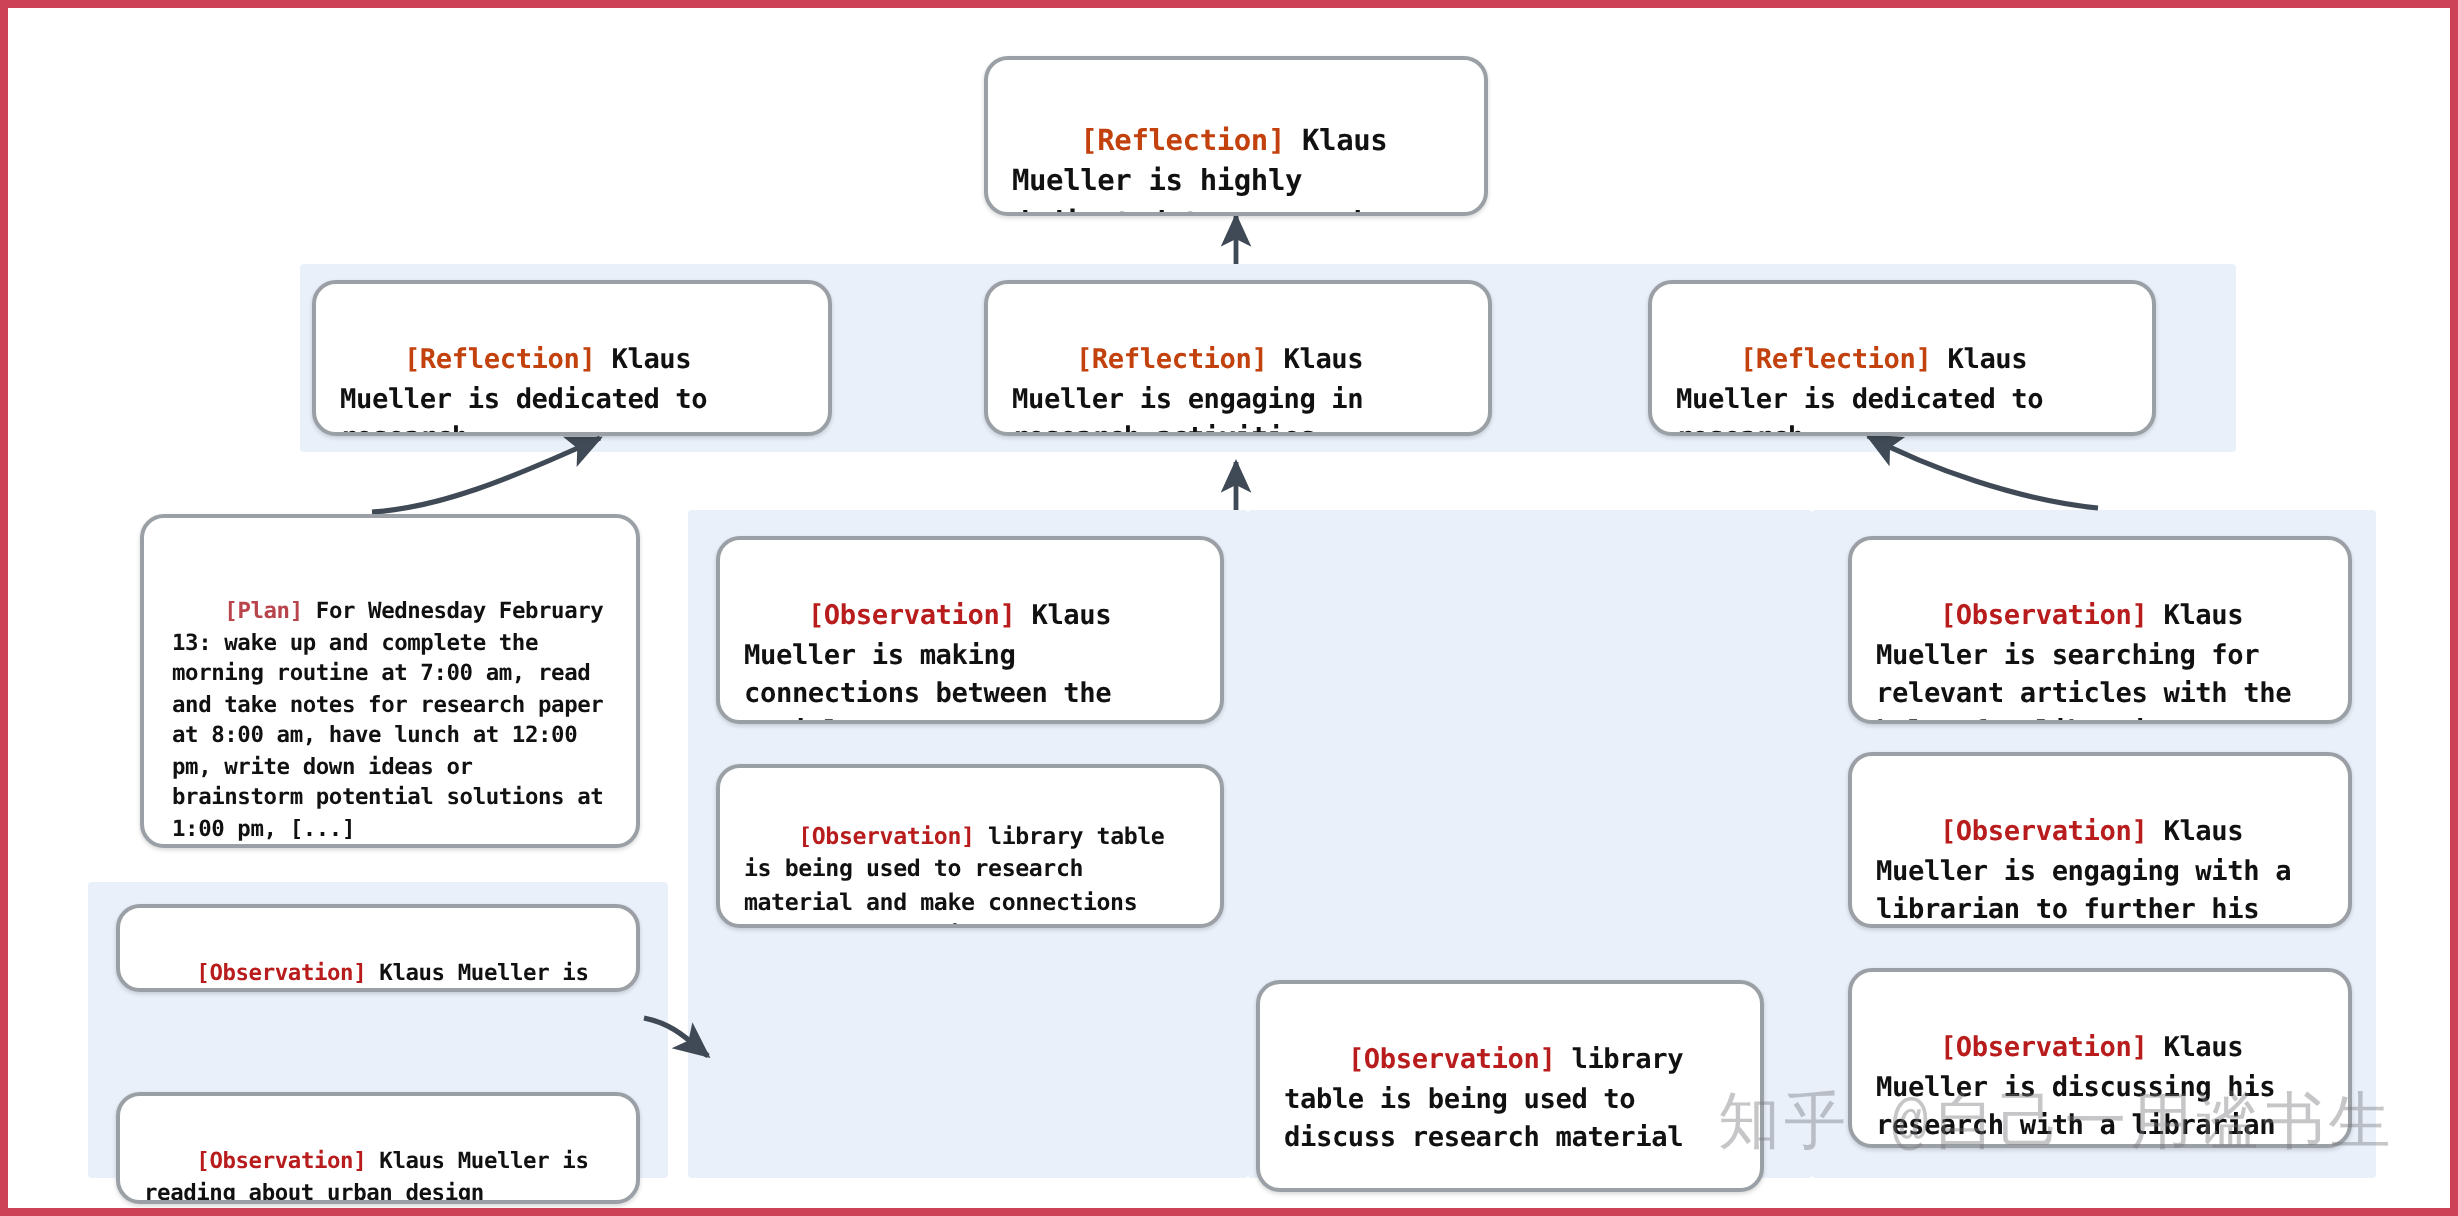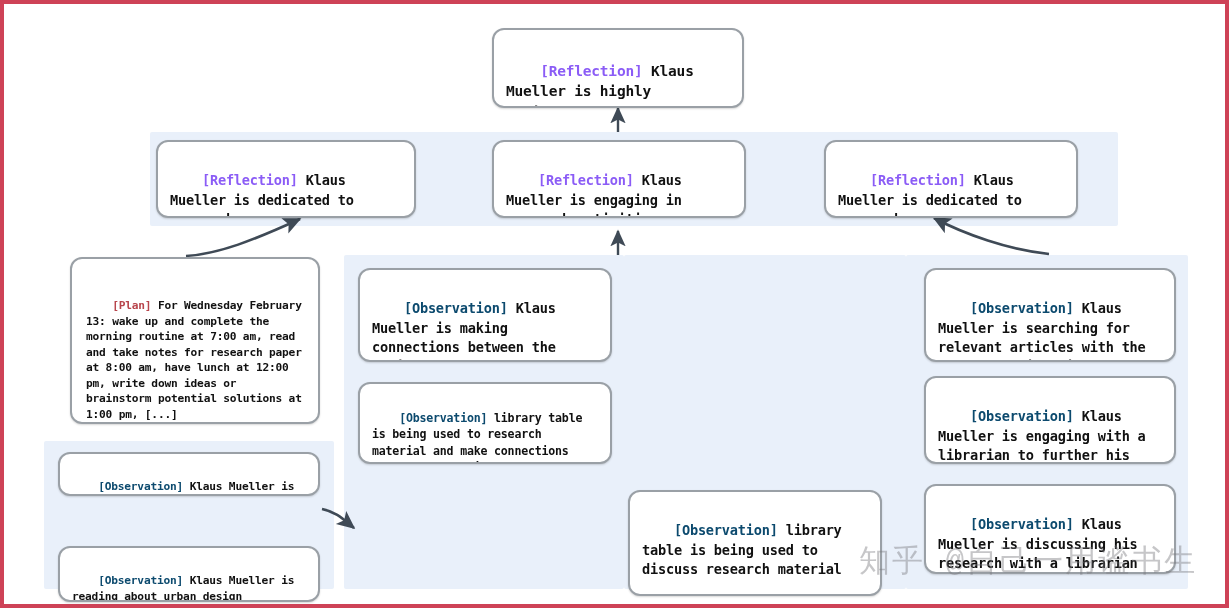--- a/index.html
+++ b/index.html
@@ -32,22 +32,22 @@
     padding: 10px 12px;
     font-family: "DejaVu Sans Mono", "Liberation Mono", monospace;
     font-weight: bold;
     color: #111111;
     line-height: 1.42;
     letter-spacing: -0.2px;
     white-space: pre-wrap;
     overflow: hidden;
   }
   .node .tag { font-weight: bold; }
-  .tag-reflection { color: #8b5cf6; }
-  .tag-observation { color: #0c4a6e; }
+  .tag-reflection { color: #c2410c; }
+  .tag-observation { color: #b91c1c; }
   .tag-plan { color: #b8454c; }
 
   .fs-lg { font-size: 14.5px; }
   .fs-md { font-size: 13.6px; }
   .fs-sm { font-size: 11.6px; line-height: 1.40; }
   .fs-xs { font-size: 11.2px; line-height: 1.38; }
 
   svg.arrows {
     position: absolute;
     left: 0; top: 0;

